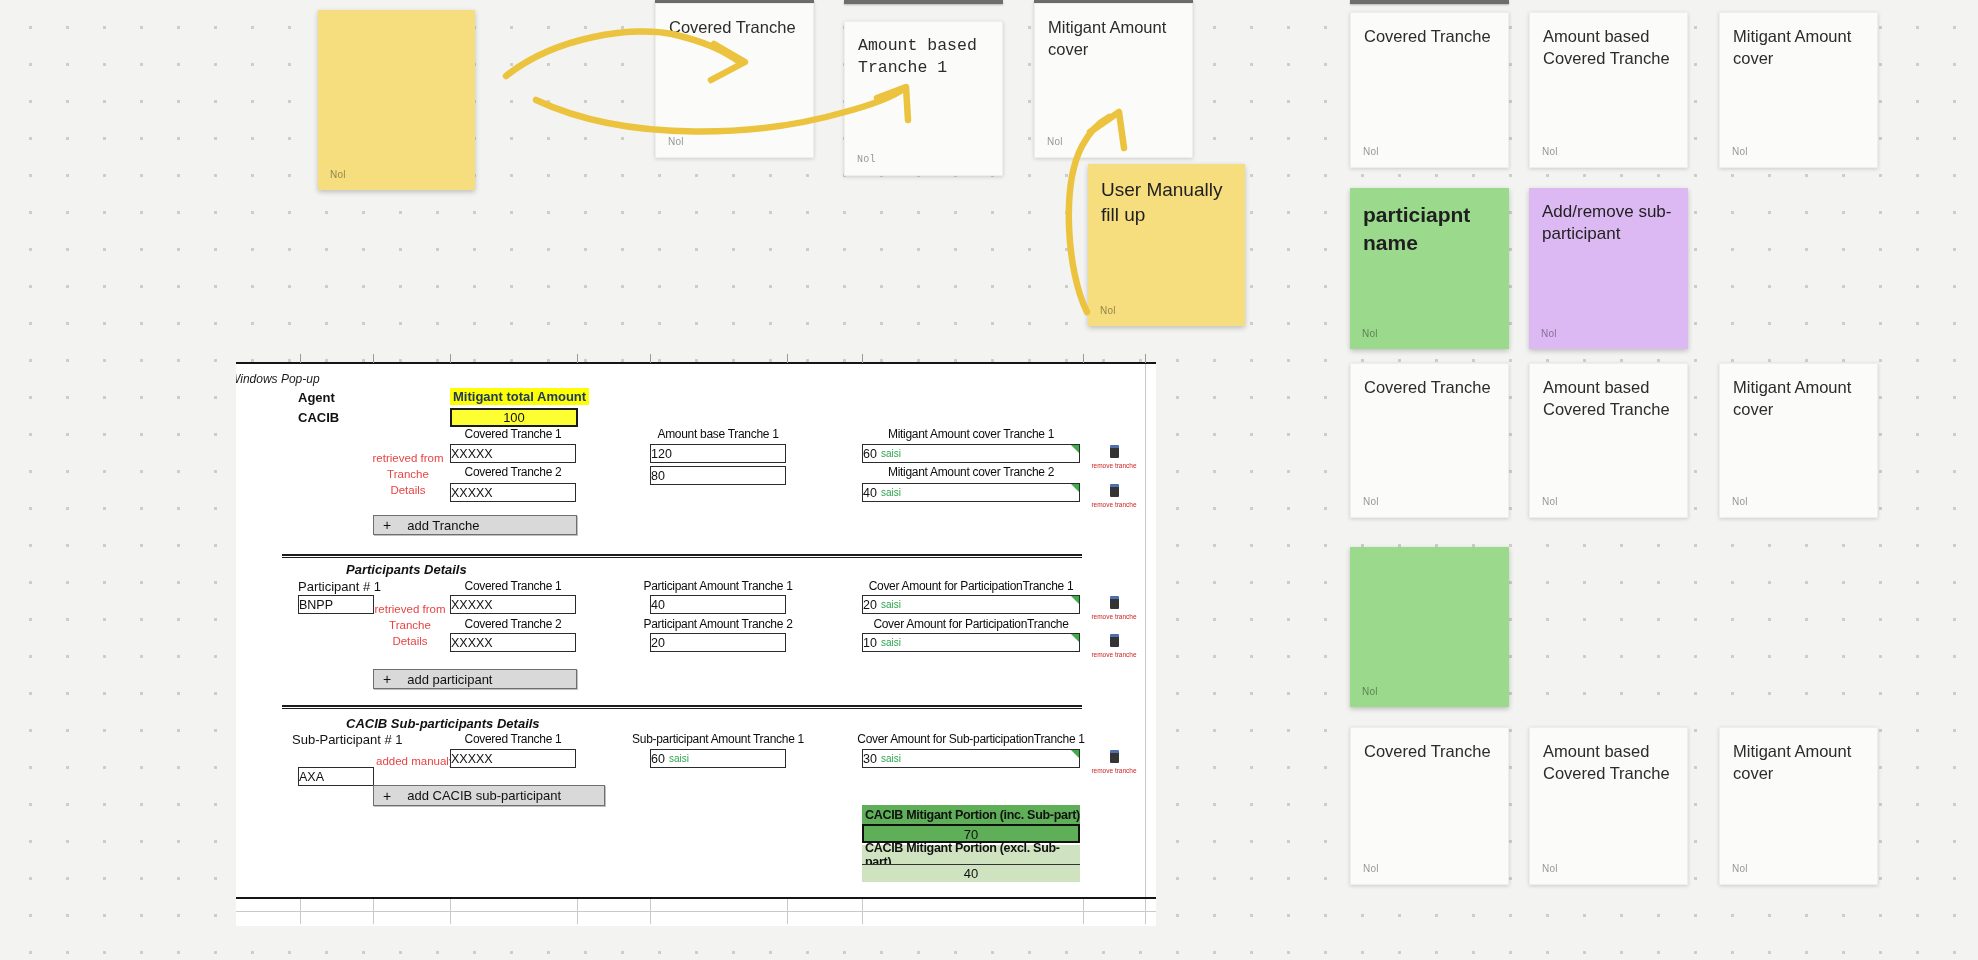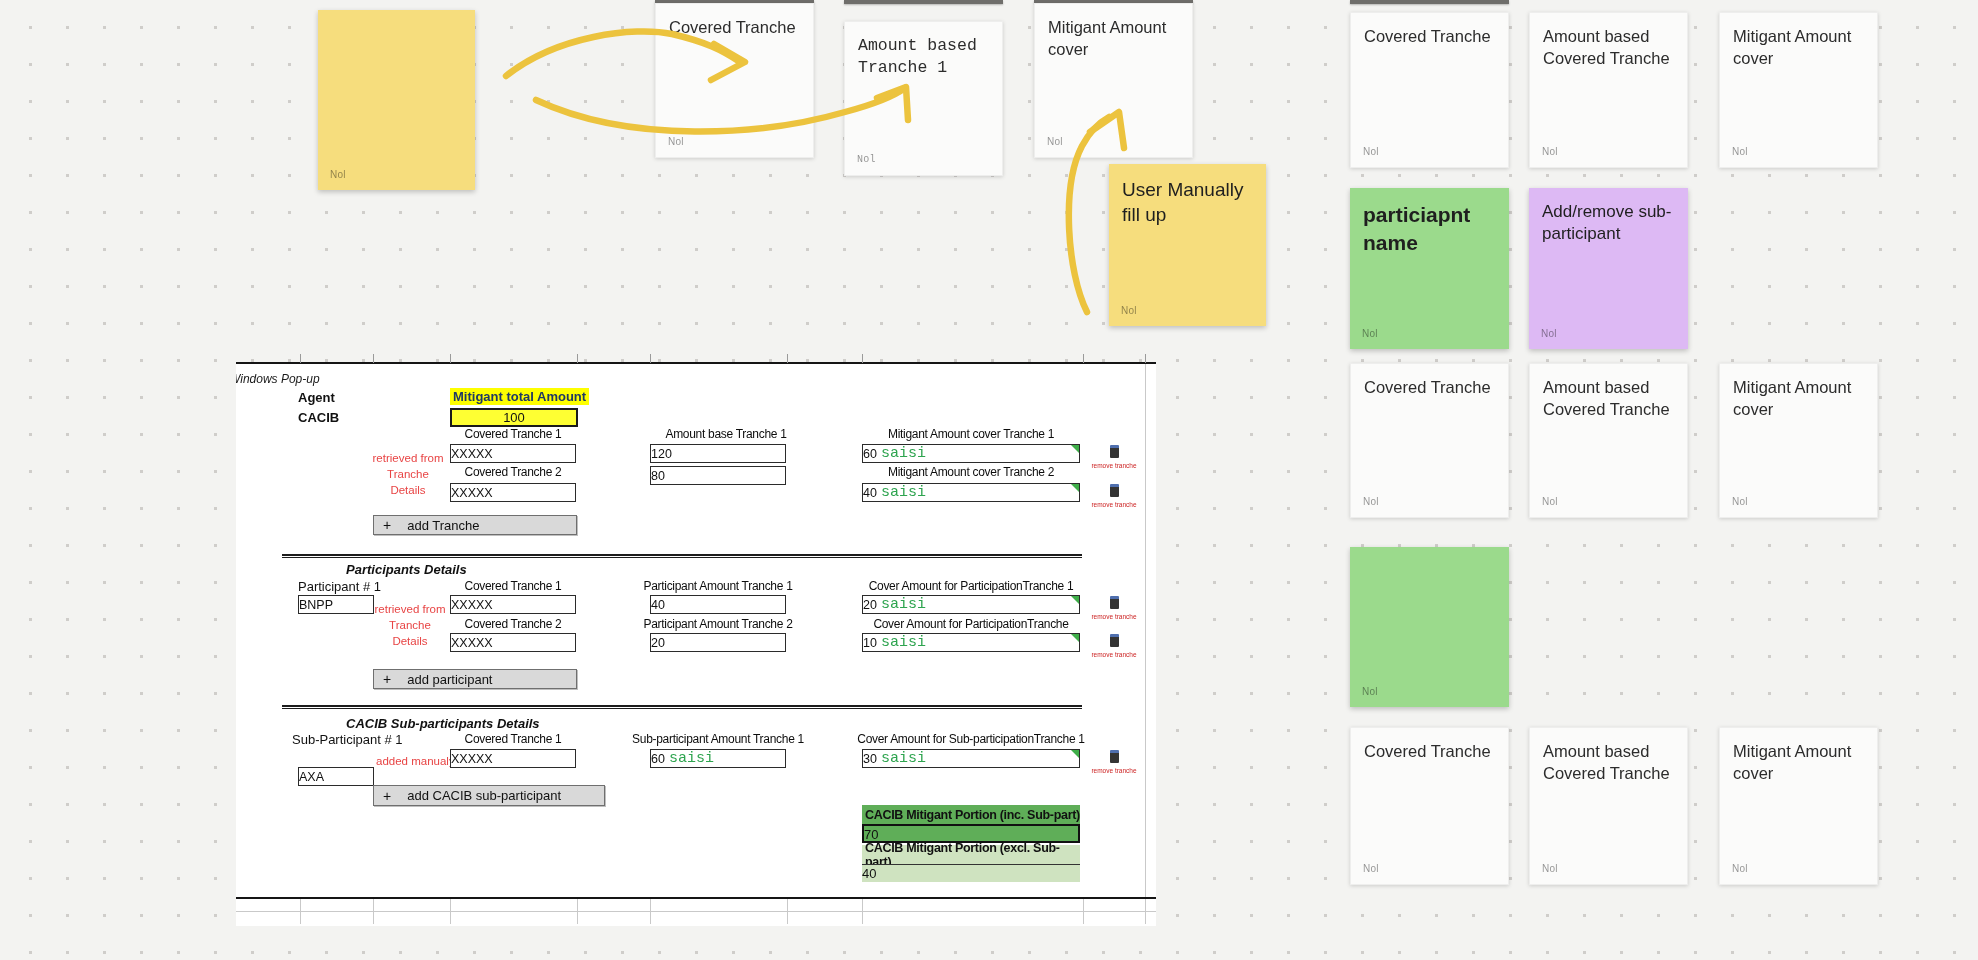--- a/index.html
+++ b/index.html
@@ -54,21 +54,21 @@
   }
   .ybox{
     background:#feff33;border:2px solid #1a1a1a;text-align:center;
     font-size:13px;line-height:15px;
   }
   .colhead{font-size:12px;letter-spacing:-.3px;text-align:center;color:#0d0d0d;}
   .vbox{
     position:absolute;border:1.5px solid #2b2b2b;background:#fff;height:19px;
     font-size:12.5px;display:flex;align-items:center;
   }
-  .saisi{color:#2ea44f;font-size:15px;margin-left:4px;font-family:Liberation Mono, monospace;}
+  .saisi{color:#2ea44f;font-size:10px;margin-left:4px;}
   .corner{
     position:absolute;right:0;top:0;width:0;height:0;
     border-left:8px solid transparent;border-top:8px solid #3fae49;
   }
   .rednote{color:#e84444;font-size:11.5px;text-align:center;line-height:16px;}
   .sheet-btn{
     position:absolute;height:20px;background:#d9d9d9;border:1px solid #6f6f6f;
     display:flex;align-items:center;gap:16px;padding-left:9px;
     font-size:13px;color:#111;box-shadow:1px 1px 0 rgba(0,0,0,.25);
   }
@@ -82,21 +82,21 @@
   .removelbl{
     position:absolute;width:70px;text-align:center;
     font-size:6.5px;color:#cc2222;letter-spacing:0;
   }
   .g-head{
     position:absolute;left:626px;width:218px;height:19px;
     font-size:12.5px;font-weight:bold;letter-spacing:-.3px;
     display:flex;align-items:center;padding-left:3px;
   }
   .g-val{
-    position:absolute;left:626px;width:218px;height:18px;
+    position:absolute;left:626px;width:218px;height:18px;text-align:center;
     font-size:13px;line-height:17px;
   }
   .gridline{position:absolute;background:#c9c9c9;}
   .tick{position:absolute;width:1px;height:9px;background:#9a9a9a;top:-10px;}
   
   #arrows{position:absolute;left:0;top:0;pointer-events:none;}
 </style>
 </head>
 <body>
 
@@ -117,21 +117,21 @@
   </div>
   <div class="card" style="left:844px;top:21px;width:159px;height:155px;font-family:Liberation Mono, monospace;">
     <div class="title">Amount based Tranche 1</div>
     <div class="author">Nol</div>
   </div>
   <div class="card" style="left:1034px;top:3px;width:159px;height:155px;">
     <div class="title">Mitigant Amount cover</div>
     <div class="author">Nol</div>
   </div>
 
-  <div class="sticky" style="left:1088px;top:164px;width:157px;height:162px;background:#f6dd7d;font-size:19px;margin-left:21px;">
+  <div class="sticky" style="left:1088px;top:164px;width:157px;height:162px;background:#f6dd7d;font-size:19px;">
     <div>User Manually fill up</div>
     <div class="author">Nol</div>
   </div>
 
   <div class="card" style="left:1350px;top:12px;width:159px;height:156px;">
     <div class="title">Covered Tranche</div>
     <div class="author">Nol</div>
   </div>
   <div class="card" style="left:1529px;top:12px;width:159px;height:156px;">
     <div class="title">Amount based Covered Tranche</div>
@@ -198,21 +198,21 @@
       <div class="gridline" style="left:909px;top:0;width:1px;height:533px;"></div>
 
       <div class="s-abs popup" style="left:-7px;top:8px;">Windows Pop-up</div>
 
       <div class="s-abs blabel" style="left:62px;top:26px;">Agent</div>
       <div class="s-abs hl" style="left:214px;top:24px;">Mitigant total Amount</div>
       <div class="s-abs blabel" style="left:62px;top:46px;">CACIB</div>
       <div class="s-abs ybox" style="left:214px;top:44px;width:128px;height:19px;">100</div>
 
       <div class="s-abs colhead" style="left:187px;top:63px;width:180px;">Covered Tranche 1</div>
-      <div class="s-abs colhead" style="left:380px;top:63px;width:220px;">Amount base Tranche 1</div>
+      <div class="s-abs colhead" style="left:372px;top:63px;width:220px;">Amount base Tranche 1</div>
       <div class="s-abs colhead" style="left:605px;top:63px;width:260px;">Mitigant Amount cover Tranche 1</div>
 
       <div class="vbox" style="left:214px;top:80px;width:126px;">
           <span>XXXXX</span>
         </div>
       <div class="vbox" style="left:414px;top:80px;width:136px;">
           <span>120</span>
         </div>
       <div class="vbox" style="left:626px;top:80px;width:218px;">
           <span class="corner"></span>

